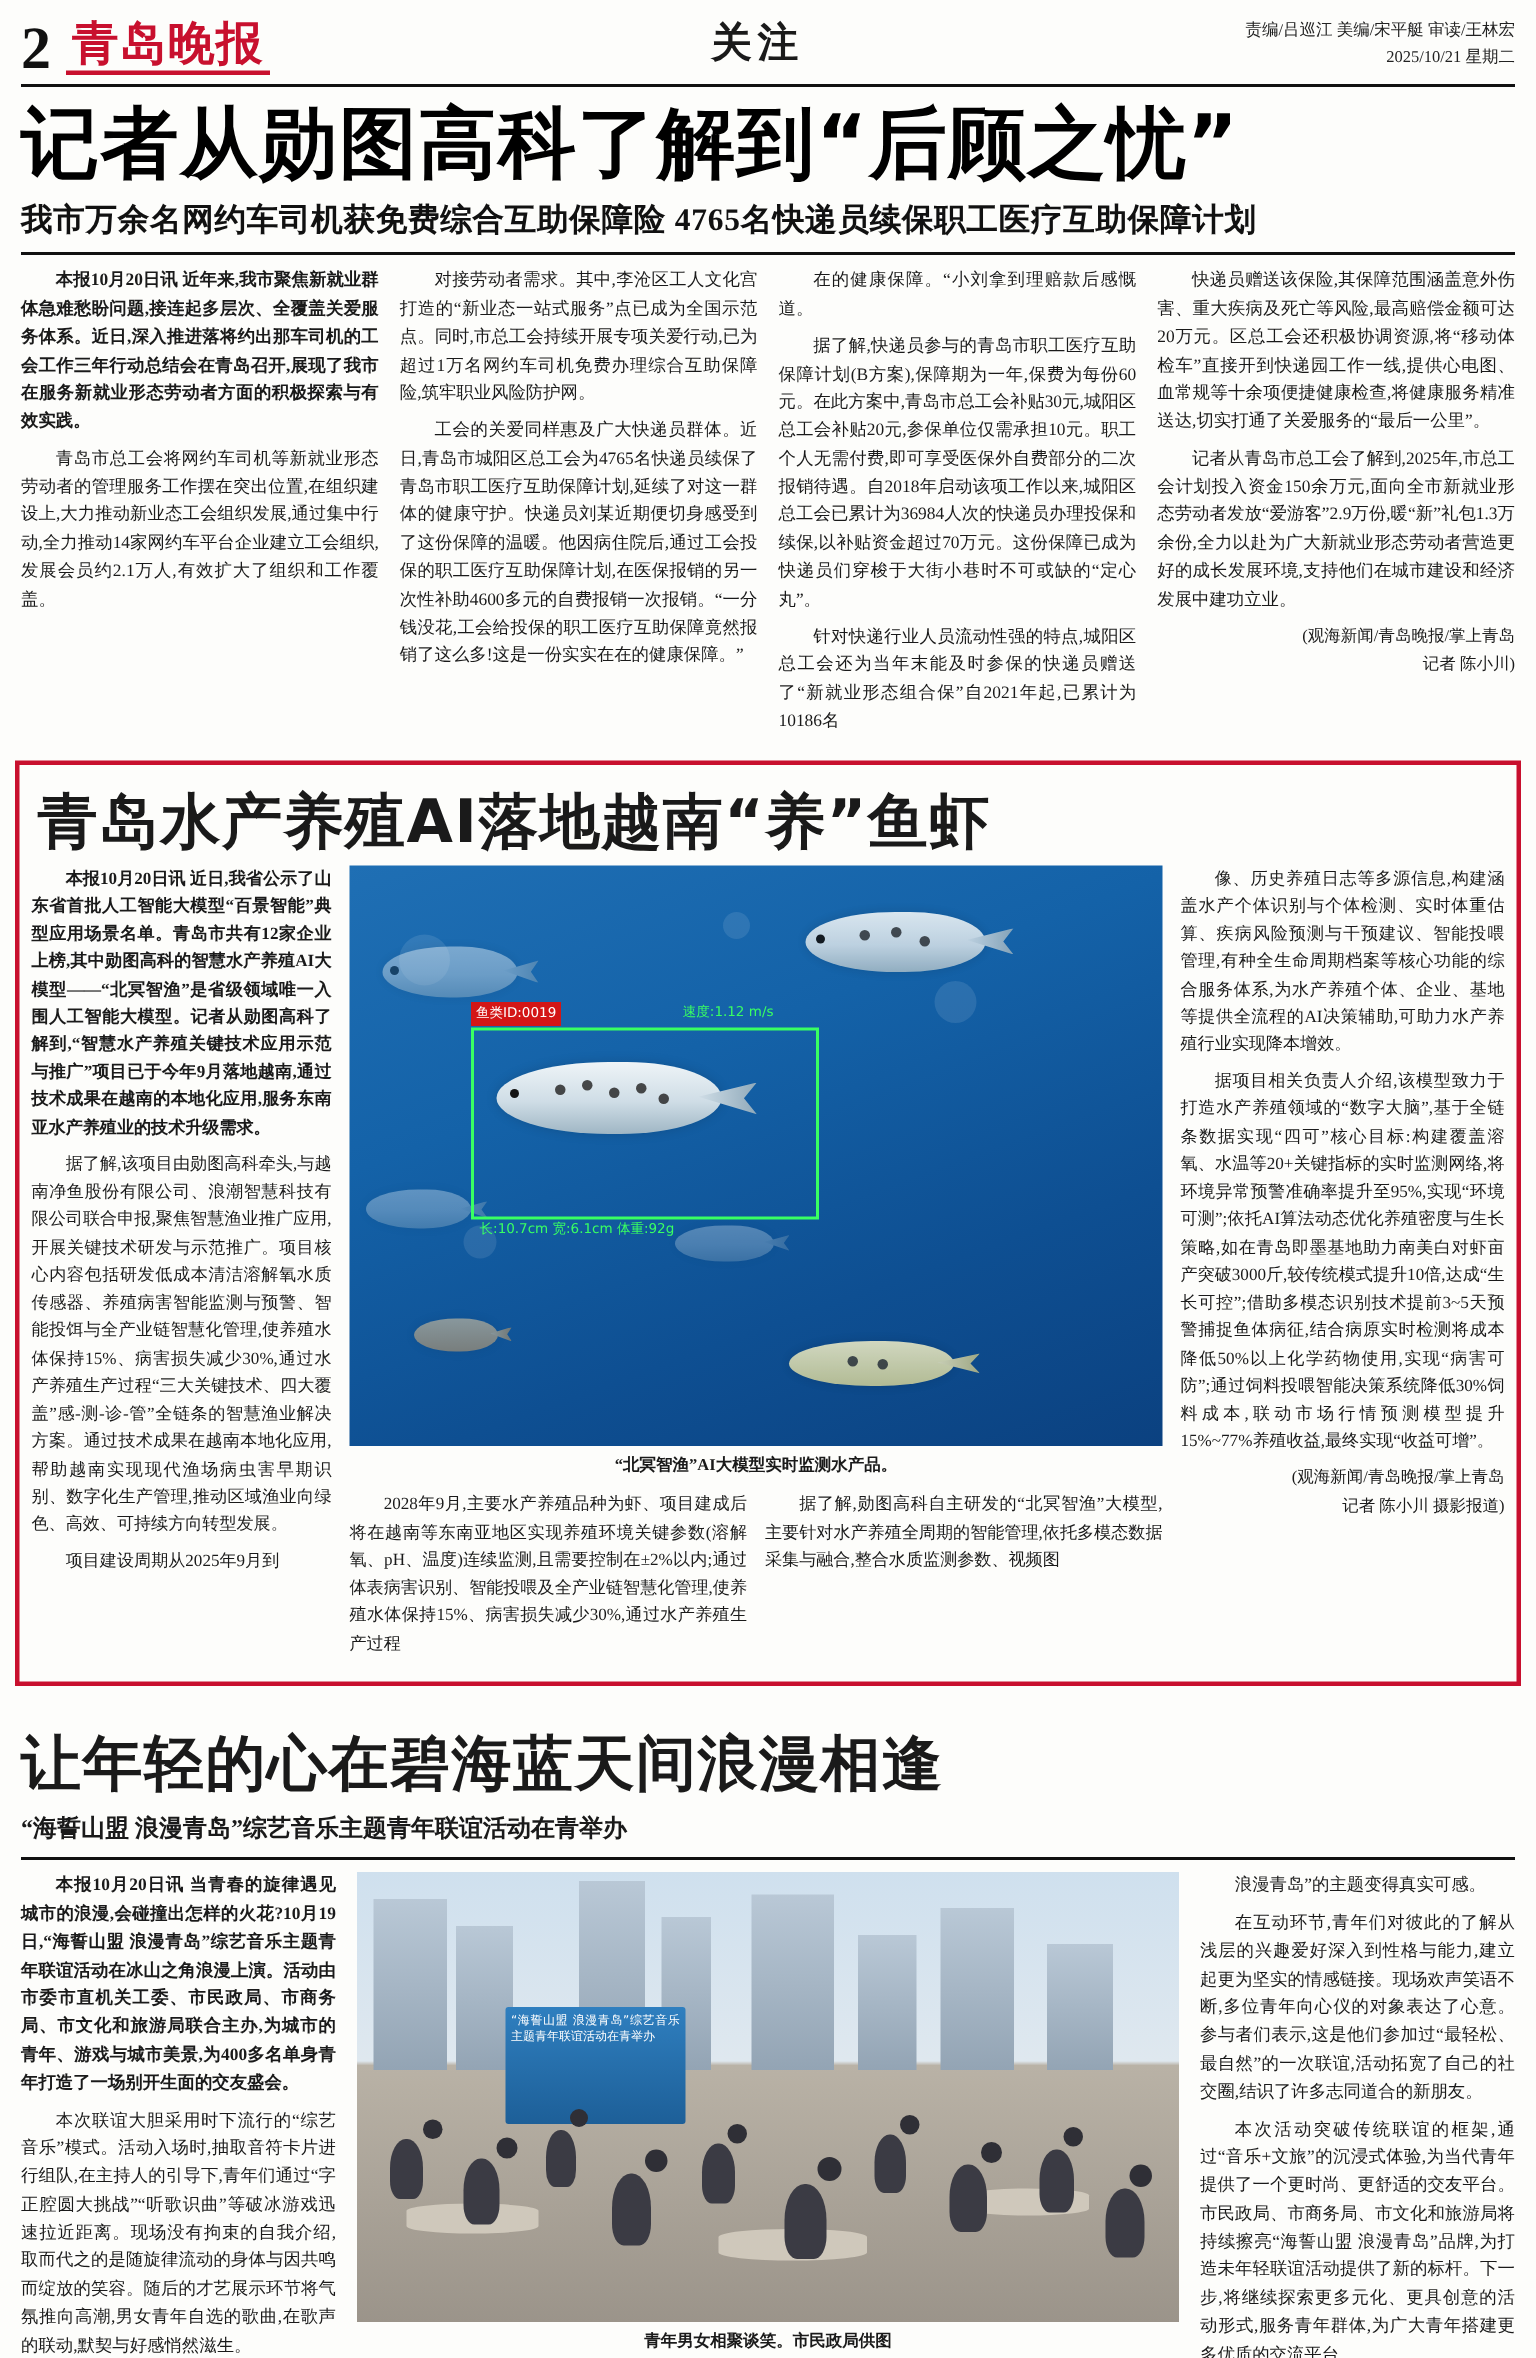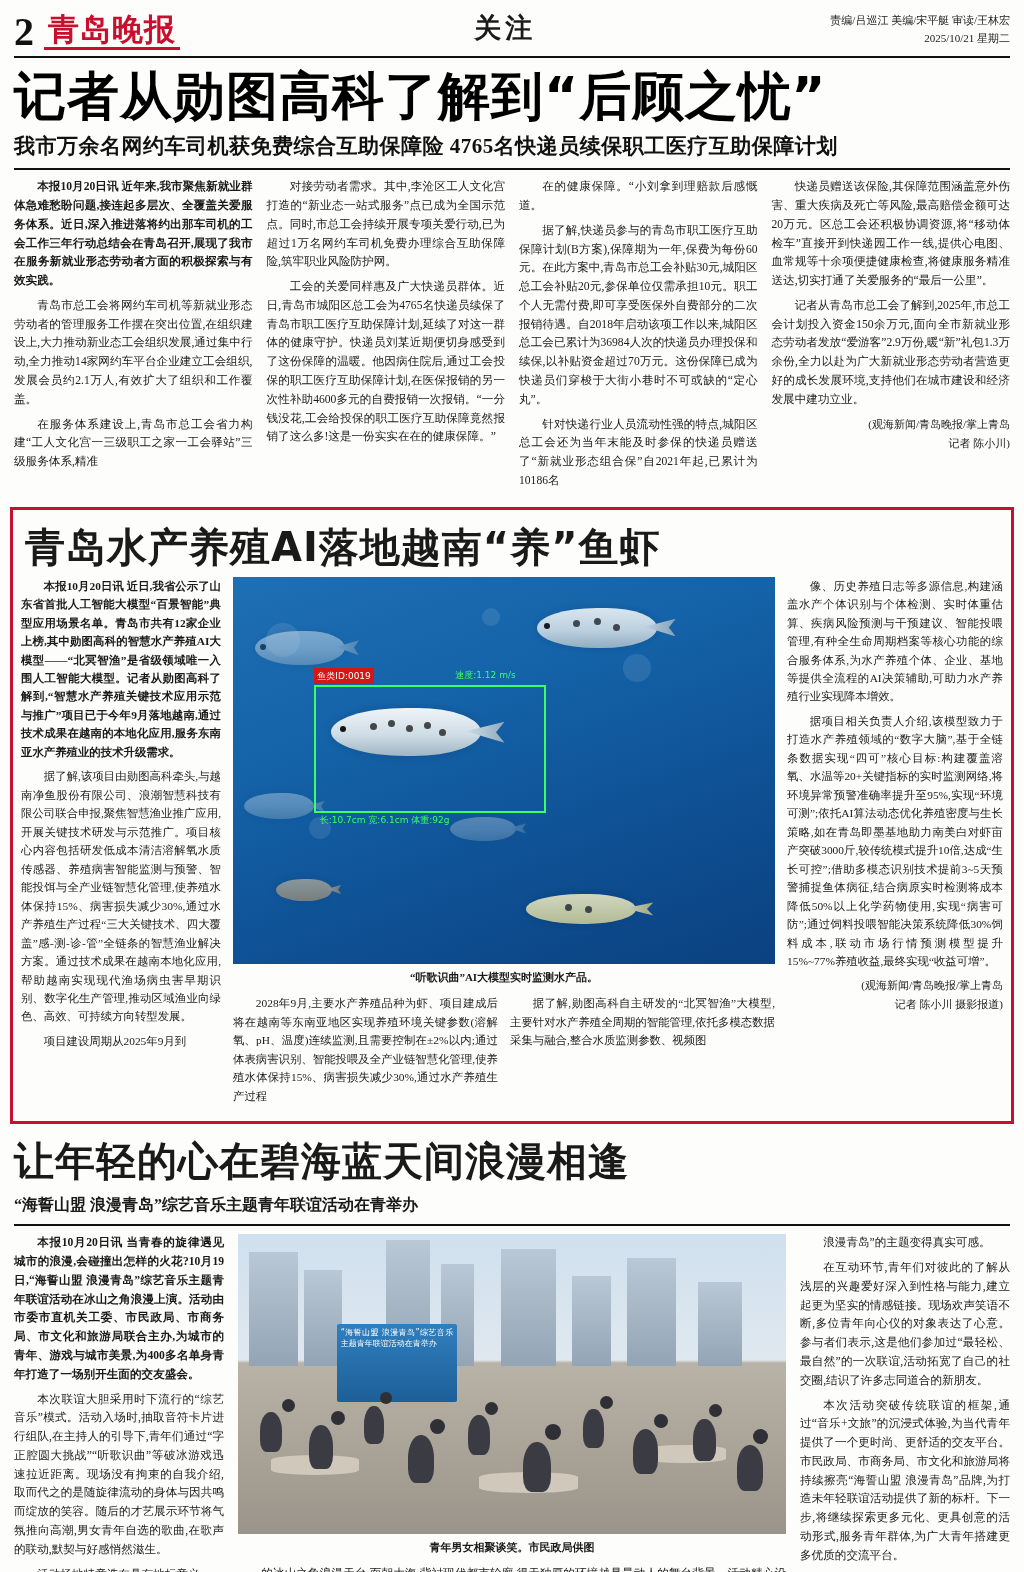--- a/index.html
+++ b/index.html
@@ -78,21 +78,21 @@
     position:absolute;font-size:9px;color:#39ff62;white-space:nowrap;
     font-family:"DejaVu Sans","Liberation Sans",sans-serif;
   }
   .tag-red{
     position:absolute;background:#d31616;color:#fff;font-size:9px;padding:1px 3px;white-space:nowrap;
     font-family:"DejaVu Sans","Liberation Sans",sans-serif;
   }
   .cap{font-size:11px;text-align:center;margin-top:5px;font-weight:bold;}
 
   
-  .hl3{padding:10px 14px 0 14px;}
+  .hl3{padding:24px 14px 0 14px;}
   .hl3 h2{
     margin:0;font-size:40px;font-weight:bold;letter-spacing:1px;
     font-family:"DejaVu Sans","Liberation Sans",sans-serif;
   }
   .hl3 .sub3{margin-top:6px;font-size:16px;font-weight:bold;}
 
   
   .eventphoto{
     width:100%;height:300px;position:relative;overflow:hidden;
     background:linear-gradient(180deg,#cfe0ee 0%,#dfe8ef 42%,#b9b2a6 43%,#9b948a 100%);
@@ -130,21 +130,20 @@
   <div class="hl1">
     <h1>记者从勋图高科了解到“后顾之忧”</h1>
     <div class="sub">我市万余名网约车司机获免费综合互助保障险 4765名快递员续保职工医疗互助保障计划</div>
   </div>
   <div class="hline"></div>
 
   <div class="cols">
     <div class="col">
       <p class="lead">本报10月20日讯 近年来,我市聚焦新就业群体急难愁盼问题,接连起多层次、全覆盖关爱服务体系。近日,深入推进落将约出那车司机的工会工作三年行动总结会在青岛召开,展现了我市在服务新就业形态劳动者方面的积极探索与有效实践。</p>
       <p>青岛市总工会将网约车司机等新就业形态劳动者的管理服务工作摆在突出位置,在组织建设上,大力推动新业态工会组织发展,通过集中行动,全力推动14家网约车平台企业建立工会组织,发展会员约2.1万人,有效扩大了组织和工作覆盖。</p>
-      <p>在服务体系建设上,青岛市总工会省力构建“工人文化宫一三级职工之家一工会驿站”三级服务体系,精准</p>
     </div>
     <div class="col">
       <p>对接劳动者需求。其中,李沧区工人文化宫打造的“新业态一站式服务”点已成为全国示范点。同时,市总工会持续开展专项关爱行动,已为超过1万名网约车司机免费办理综合互助保障险,筑牢职业风险防护网。</p>
       <p>工会的关爱同样惠及广大快递员群体。近日,青岛市城阳区总工会为4765名快递员续保了青岛市职工医疗互助保障计划,延续了对这一群体的健康守护。快递员刘某近期便切身感受到了这份保障的温暖。他因病住院后,通过工会投保的职工医疗互助保障计划,在医保报销的另一次性补助4600多元的自费报销一次报销。“一分钱没花,工会给投保的职工医疗互助保障竟然报销了这么多!这是一份实实在在的健康保障。”</p>
     </div>
     <div class="col">
       <p>在的健康保障。“小刘拿到理赔款后感慨道。</p>
       <p>据了解,快递员参与的青岛市职工医疗互助保障计划(B方案),保障期为一年,保费为每份60元。在此方案中,青岛市总工会补贴30元,城阳区总工会补贴20元,参保单位仅需承担10元。职工个人无需付费,即可享受医保外自费部分的二次报销待遇。自2018年启动该项工作以来,城阳区总工会已累计为36984人次的快递员办理投保和续保,以补贴资金超过70万元。这份保障已成为快递员们穿梭于大街小巷时不可或缺的“定心丸”。</p>
       <p>针对快递行业人员流动性强的特点,城阳区总工会还为当年末能及时参保的快递员赠送了“新就业形态组合保”自2021年起,已累计为10186名</p>
     </div>
@@ -214,21 +213,21 @@
               <div class="spot" style="left:38%;top:24%;"></div>
               <div class="spot" style="left:50%;top:34%;"></div>
               <div class="spot" style="left:62%;top:28%;"></div>
               <div class="spot" style="left:72%;top:44%;"></div>
             </div>
             <div class="bbox" style="left:15%;top:28%;width:42%;height:32%;"></div>
             <div class="tag-red" style="left:15%;top:23.5%;">鱼类ID:0019</div>
             <div class="bbox-label" style="left:41%;top:23.5%;">速度:1.12 m/s</div>
             <div class="bbox-label" style="left:16%;top:61%;">长:10.7cm 宽:6.1cm 体重:92g</div>
           </div>
-          <div class="cap">“听歌识曲”AI大模型实时监测水产品。</div>
+          <div class="cap">“北冥智渔”AI大模型实时监测水产品。</div>
         </div>
         <div style="display:flex;gap:12px;margin-top:8px;justify-content:center;">
           <div style="flex:1;">
             <p>2028年9月,主要水产养殖品种为虾、项目建成后将在越南等东南亚地区实现养殖环境关键参数(溶解氧、pH、温度)连续监测,且需要控制在±2%以内;通过体表病害识别、智能投喂及全产业链智慧化管理,使养殖水体保持15%、病害损失减少30%,通过水产养殖生产过程</p>
           </div>
           <div style="flex:1;">
             <p>据了解,勋图高科自主研发的“北冥智渔”大模型,主要针对水产养殖全周期的智能管理,依托多模态数据采集与融合,整合水质监测参数、视频图</p>
           </div>
         </div>
       </div>

